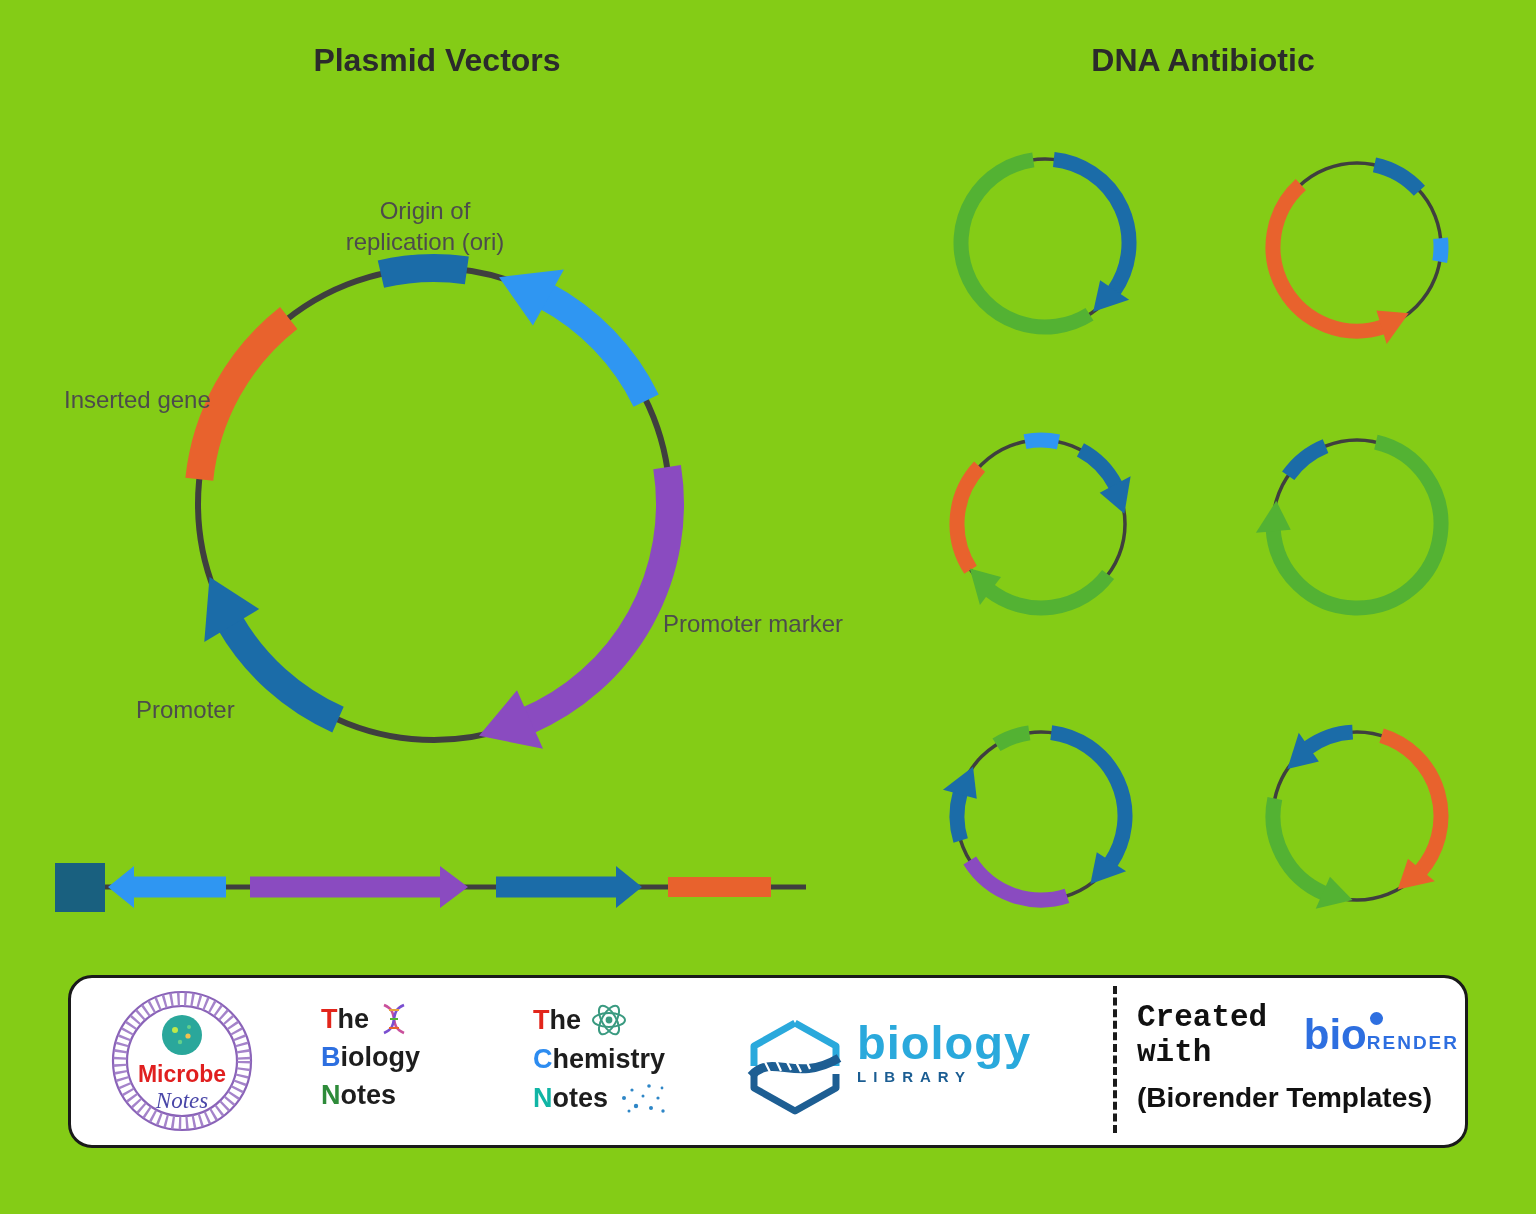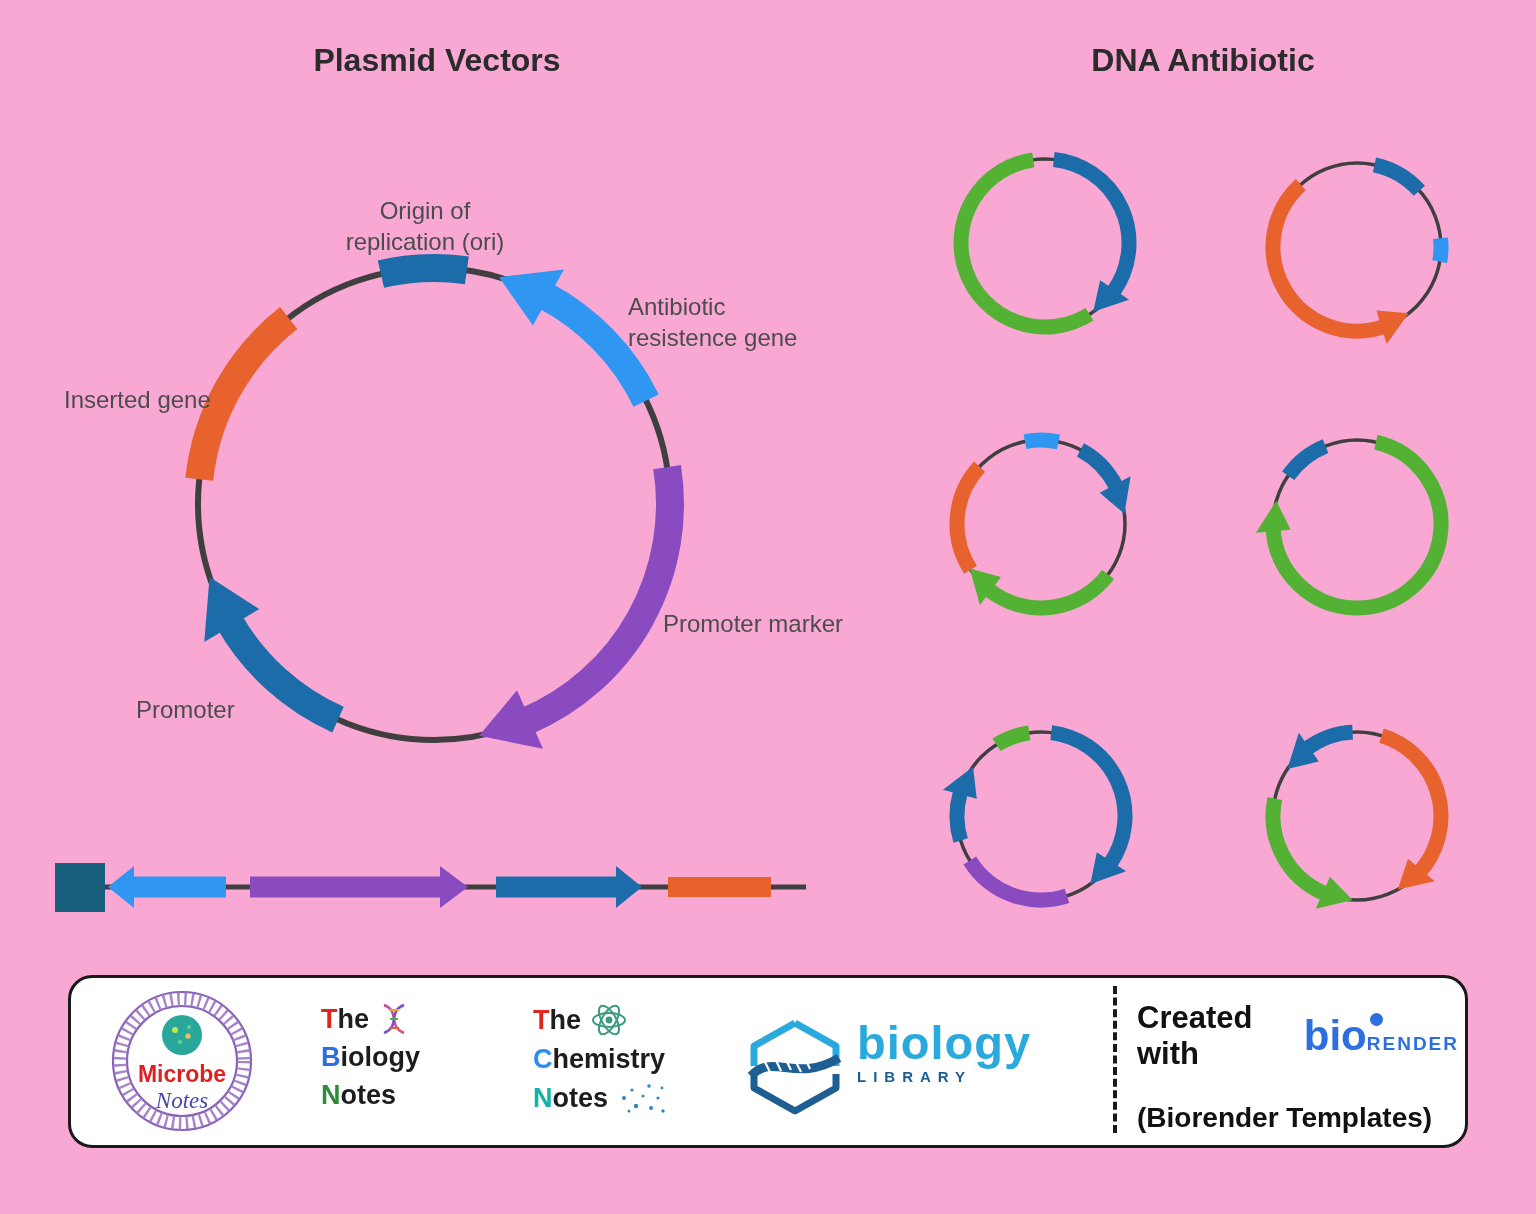--- a/index.html
+++ b/index.html
@@ -1,16 +1,16 @@
 <!DOCTYPE html>
 <html><head>
 <meta charset="utf-8">
 <style>
   html,body{margin:0;padding:0;background:#ffffff;}
-  .stage{position:relative;width:1536px;height:1214px;background:#f9a8d4;overflow:hidden;
+  .stage{position:relative;width:1536px;height:1214px;background:#84cc16;overflow:hidden;
          font-family:"Liberation Sans", sans-serif;}
   #diagram-svg{position:absolute;left:0;top:0;}
   .panel-title{position:absolute;width:500px;text-align:center;font-size:32px;font-weight:bold;color:#2b2b2b;}
   #title-left{left:187px;top:42px;}
   #title-right{left:953px;top:42px;}
   .seg-label{position:absolute;font-size:24px;color:#4c4c4c;line-height:31px;}
   #label-ori{left:275px;top:195px;width:300px;text-align:center;}
   #label-antibiotic{left:628px;top:291px;text-align:left;}
   #label-inserted{left:64px;top:348px;margin-top:36px;}
   #label-marker{left:663px;top:608px;}
@@ -23,27 +23,27 @@
   #biology-notes{left:250px;top:22px;font-size:27px;font-weight:bold;color:#1d1d1d;line-height:38px;}
   #chemistry-notes{left:462px;top:22px;font-size:27px;font-weight:bold;color:#1d1d1d;line-height:38px;}
   .notes-row{display:flex;align-items:center;gap:8px;}
   #biology-library{left:672px;top:40px;display:flex;align-items:flex-start;}
   .biolib-text{margin-left:10px;margin-top:2px;}
   .biolib-name{font-size:47px;font-weight:bold;color:#2aa9dc;letter-spacing:1px;line-height:46px;}
   .biolib-sub{font-size:15px;font-weight:bold;color:#1b5d92;letter-spacing:7px;margin-top:2px;}
   #footer-divider{left:1042px;top:8px;height:147px;width:0;border-left:4px dashed #1a1a1a;}
   #biorender-credit{left:1066px;top:22px;width:322px;color:#111;}
   .credit-row{display:flex;align-items:center;gap:16px;}
-  .credit-prefix{font-size:31px;font-weight:bold;}
+  .credit-prefix{font-size:31px;font-weight:bold;font-family:Liberation Mono, monospace;}
   .brand-col{display:flex;flex-direction:row;align-items:flex-end;}
   .brand-main{font-size:42px;font-weight:bold;color:#2e6fe0;line-height:38px;position:relative;}
   .brand-main::after{content:"";position:absolute;top:-4px;right:-16px;width:13px;height:13px;
                      background:#2e6fe0;border-radius:50%;}
   .brand-sub{font-size:19px;font-weight:bold;color:#2e6fe0;letter-spacing:2px;}
-  .credit-line2{font-size:28px;font-weight:bold;margin-top:30px;}
+  .credit-line2{font-size:28px;font-weight:bold;margin-top:12px;}
 </style>
 </head>
 <body>
 
 <div class="stage">
 
   <svg id="diagram-svg" width="1536" height="1214" viewBox="0 0 1536 1214">
       <circle cx="434" cy="504" r="236" fill="none" stroke="#3f3f3f" stroke-width="6"></circle>
       <path d="M 380.9115511748478 274.04866471068453 A 236 236 0 0 1 466.84485182657545 270.2967357769894" fill="none" stroke="#1b6ca8" stroke-width="28"></path>
       <path d="M 646.1153949266034 400.54440935777774 A 236 236 0 0 0 544.7952888174702 295.6243680852932" fill="none" stroke="#2f96f2" stroke-width="28"></path>
@@ -94,24 +94,20 @@
       <polygon points="496,876.5 616,876.5 616,866 642,887 616,908 616,897.5 496,897.5" fill="#1b6ca8"></polygon>
       <rect x="668" y="877" width="103" height="20" fill="#e8622d"></rect>
     </svg>
 
   <div id="title-left" class="panel-title">Plasmid Vectors</div>
   <div id="title-right" class="panel-title">DNA Antibiotic</div>
 
   <div id="label-ori" class="seg-label">
     <div>Origin of</div>
     <div>replication (ori)</div>
-  </div>
-  <div id="label-antibiotic" class="seg-label">
-    <div>Antibiotic</div>
-    <div>resistence gene</div>
   </div>
   <div id="label-inserted" class="seg-label">Inserted gene</div>
   <div id="label-marker" class="seg-label">Promoter marker</div>
   <div id="label-promoter" class="seg-label">Promoter</div>
 
   <div class="footer-box">
 
     <div id="microbe-logo" class="footer-item">
       <svg width="150" height="150" viewBox="0 0 150 150">
         <circle cx="75" cy="75" r="69" fill="none" stroke="#8a63b8" stroke-width="2.2"></circle>

